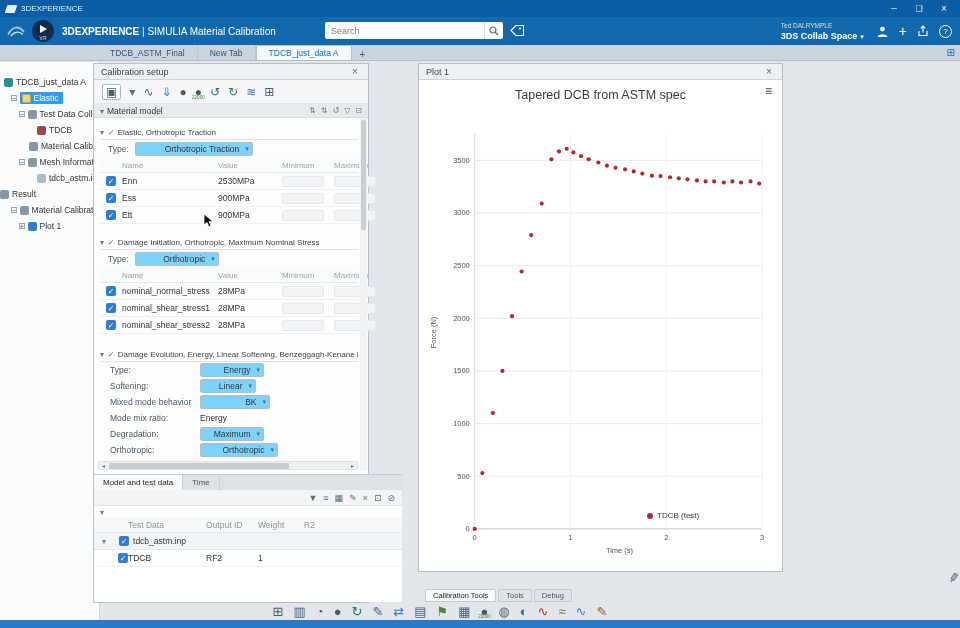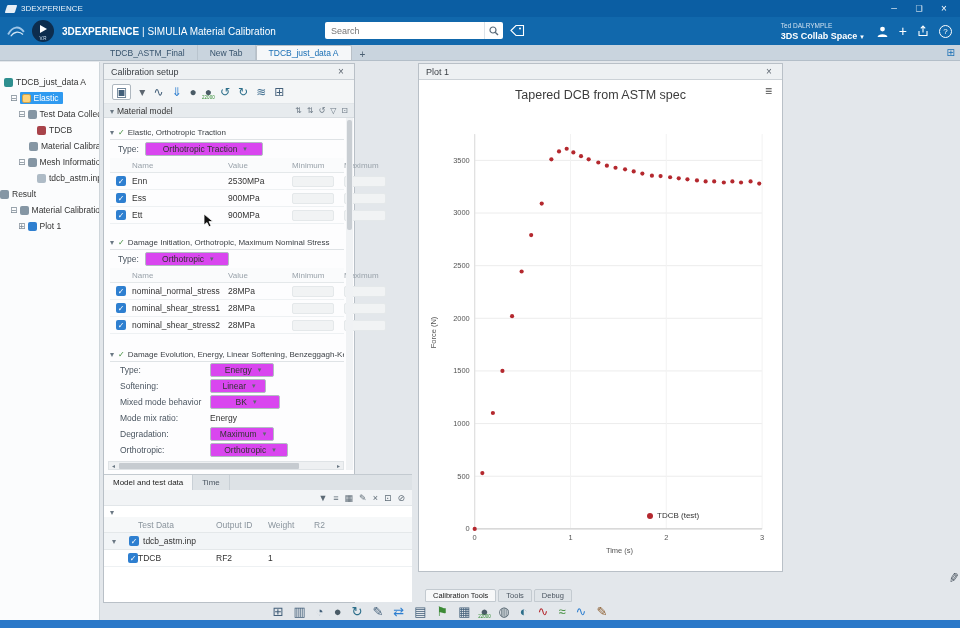--- a/index.html
+++ b/index.html
@@ -58,37 +58,37 @@
 .c-doc{background:#aebbc6}.c-plot{background:#2e7fd0}.c-red{background:#a8434a}
 .tsel{display:flex;align-items:center;background:#2f9af0;color:#fff;padding:1px 4px 1px 2px;border-radius:1px}
 
 
 .phead{height:16px;background:#eef1f3;border-bottom:1px solid #ccd2d7;display:flex;align-items:center;
   padding:0 7px;font-size:9px;color:#3a3f44}
 .phead .x{margin-left:auto;color:#5d6670;font-size:10px;width:12px;text-align:center}
 .phead .x:after{content:"×"}
 
 
-#calib{position:absolute;left:103px;top:63px;width:252px;height:540px;background:#fdfdfe;border:1px solid #b9c0c7}
+#calib{position:absolute;left:93px;top:63px;width:276px;height:540px;background:#fdfdfe;border:1px solid #b9c0c7}
 #calib-toolbar{height:24px;display:flex;align-items:center;gap:8px;padding:0 8px;background:#f4f6f7;border-bottom:1px solid #e2e6e9}
 .tbi{position:relative;font-size:12px;line-height:1;display:inline-flex;align-items:center;justify-content:center;height:16px}
 .tbi .badge{position:absolute;top:12px;left:50%;transform:translateX(-50%);font-size:4.5px;color:#2f8b2f;font-style:normal}
 #calib-toolbar .tbi:first-child{border:1px solid #aeb7bf;background:#fff;padding:1px 3px;border-radius:2px}
 #mm-bar{height:14px;background:#e7ebee;display:flex;align-items:center;padding:0 6px;font-size:8.5px;color:#333;border-bottom:1px solid #d8dde1}
 .twisty:after{content:"▾";color:#6b7884;margin-right:3px;font-size:8px}
 #mm-bar .mini{margin-left:auto;display:flex;gap:5px}
 .mini-i{font-size:8px;color:#6b7884}
 .msec{margin-top:8px;padding-left:6px}
 .msec.m2{margin-top:12px}.msec.m3{margin-top:14px}
 .msec-h{display:flex;align-items:center;height:14px;font-size:8px;color:#3a3f44;
   border-bottom:1px solid #dfe3e6;white-space:nowrap;overflow:hidden;margin-right:10px}
 .chk{color:#3d8b37;font-weight:bold;margin:0 3px 0 1px}
 .chk:after{content:"✓"}
 .typerow{display:flex;align-items:center;height:18px;padding-left:8px;gap:6px;font-size:8.5px;color:#4a5560}
-.select{display:inline-flex;align-items:center;justify-content:center;background:#d946ef;border:1px solid #b3bcc3;
+.select{display:inline-flex;align-items:center;justify-content:flex-end;background:#7dd3fc;border:1px solid #b3bcc3;
   border-radius:2px;height:14px;padding:0 3px 0 5px;font-size:8.5px;color:#333;white-space:nowrap}
 .select:after{content:"▾";font-size:7px;color:#5d6670;margin-left:6px}
 .w120{min-width:118px}.w78{min-width:78px}.w64{min-width:64px}.w56{min-width:56px}.w70{min-width:70px}.w84{min-width:84px}
 .mtable-head,.mrow{display:grid;grid-template-columns:22px 96px 64px 52px 52px;align-items:center;margin-right:10px}
 .mtable-head{height:15px;color:#9aa3ab;font-size:8px;border-bottom:1px solid #e4e8ea;background:#fafbfc}
 .mrow{height:17px;font-size:8.5px;border-bottom:1px solid #eef1f3}
 .cb{width:10px;height:10px;background:#2e7fd0;border-radius:2px;color:#fff;font-size:8px;display:flex;
   align-items:center;justify-content:center;margin-left:6px}
 .cb:after{content:"✓"}
 .minmax{width:42px;height:11px;background:#f1f3f4;border:1px solid #e4e8ea;border-radius:2px;justify-self:start}

